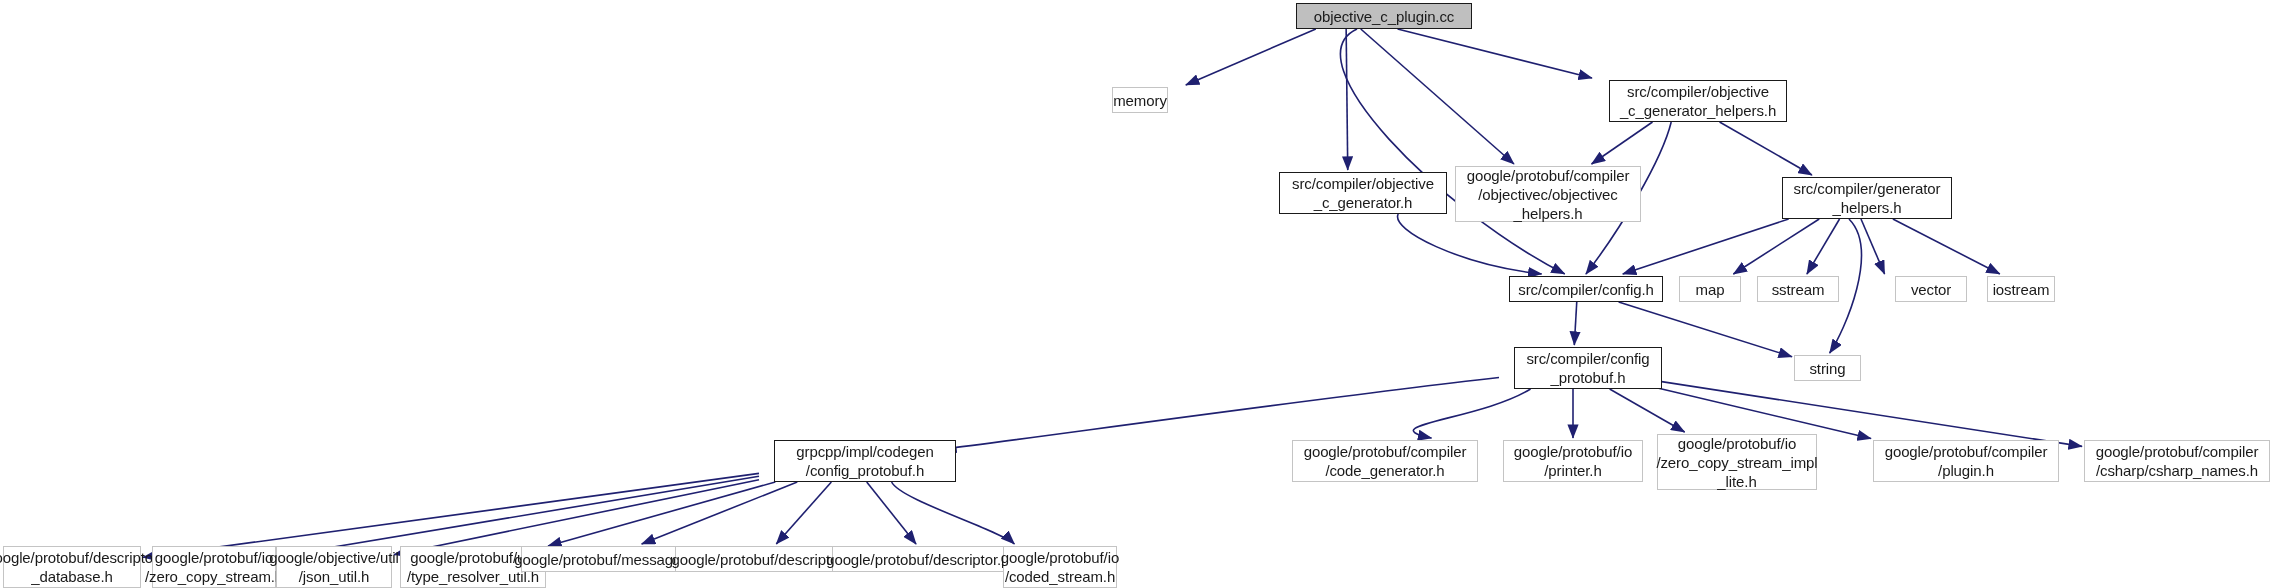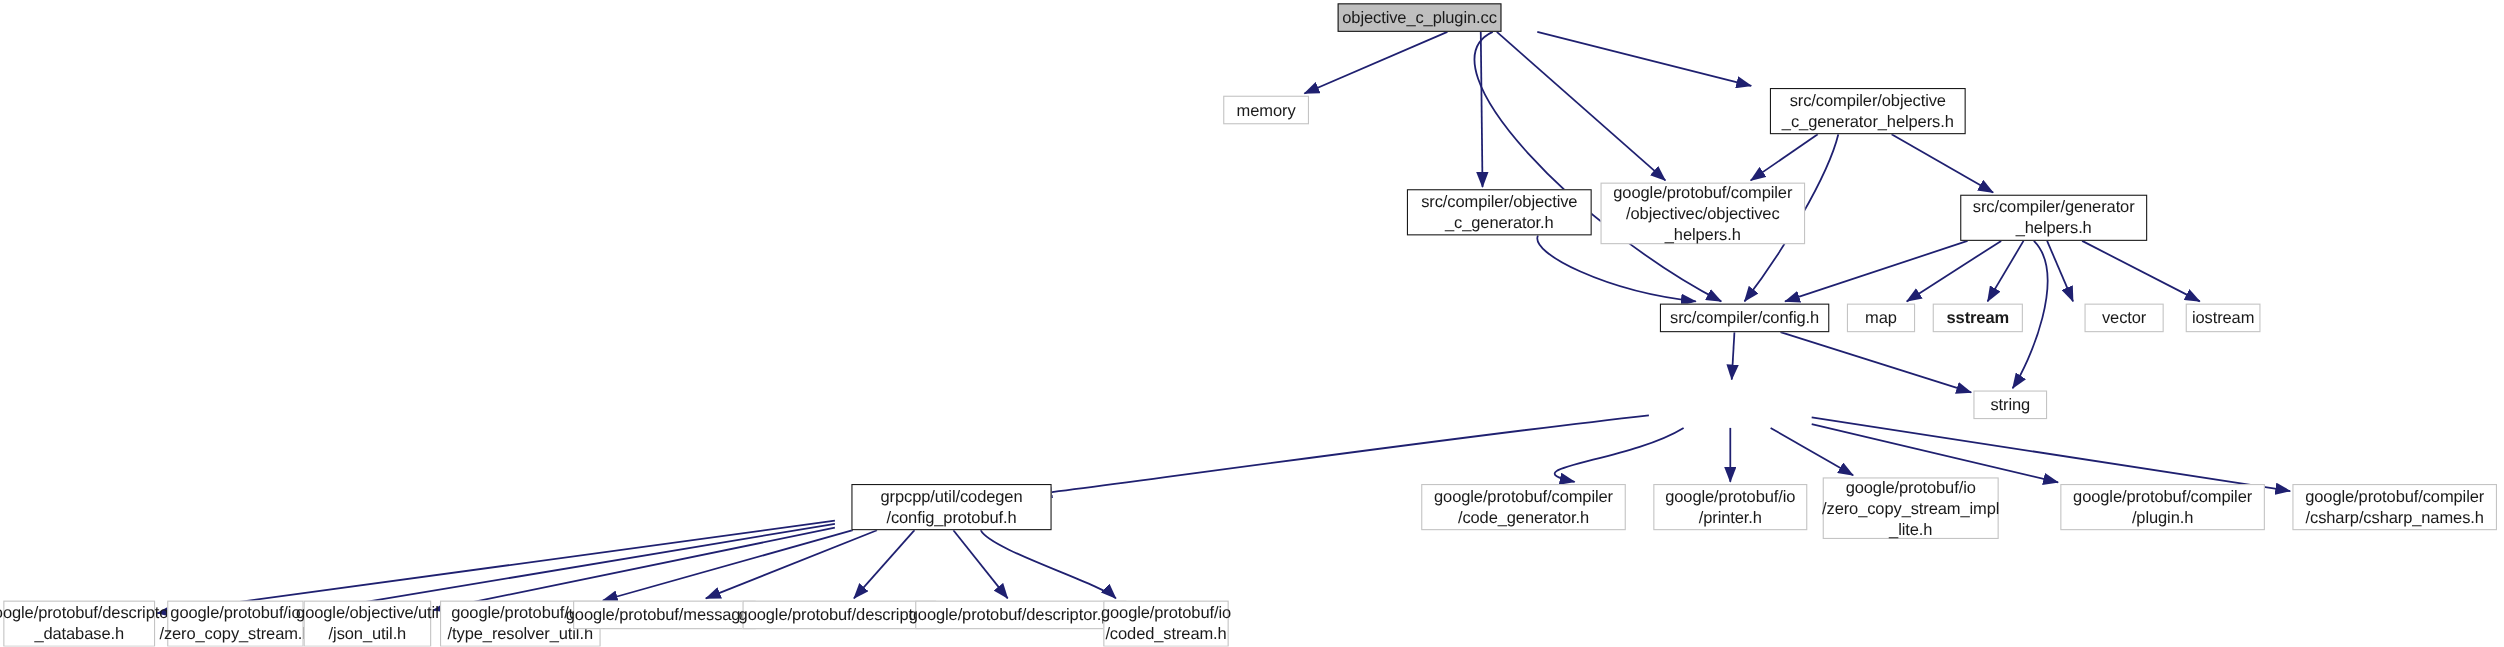--- a/index.html
+++ b/index.html
@@ -66,38 +66,40 @@
       <path d="M1647,379.39403973509934 L2082,446.3725165562914" fill="none" stroke="#1f2070" stroke-width="1.6" marker-end="url(#arrowhead)"></path>
       <path d="M759,473.39845758354755 L143,557.3264781491002" fill="none" stroke="#1f2070" stroke-width="1.6" marker-end="url(#arrowhead)"></path>
       <path d="M759,476.1666666666667 L278,556.3333333333334" fill="none" stroke="#1f2070" stroke-width="1.6" marker-end="url(#arrowhead)"></path>
       <path d="M759,479.6937984496124 L394,554.6744186046511" fill="none" stroke="#1f2070" stroke-width="1.6" marker-end="url(#arrowhead)"></path>
       <path d="M775.3113207547169,482 L548,545.9124668435013" fill="none" stroke="#1f2070" stroke-width="1.6" marker-end="url(#arrowhead)"></path>
       <path d="M797.2857142857143,482 L641.6530612244898,544" fill="none" stroke="#1f2070" stroke-width="1.6" marker-end="url(#arrowhead)"></path>
       <path d="M831.3571428571429,482 L776.3163265306123,544" fill="none" stroke="#1f2070" stroke-width="1.6" marker-end="url(#arrowhead)"></path>
       <path d="M866.7142857142857,482 L916.0612244897959,544" fill="none" stroke="#1f2070" stroke-width="1.6" marker-end="url(#arrowhead)"></path>
       <path d="M891.6037735849056,482 C900,500 1000,530 1014.433962264151,544" fill="none" stroke="#1f2070" stroke-width="1.6" marker-end="url(#arrowhead)"></path>
     </svg>
-<div class="node root" style="left: 1216px; top: 3px; width: 149px; height: 26px;"><span class="node-label">objective_c_plugin.cc</span></div>
-    <div class="node" style="left: 1112px; top: 87px; width: 78px; height: 26px;"><span class="node-label">memory</span></div>
+<div class="node root" style="left: 1296px; top: 3px; width: 176px; height: 26px;"><span class="node-label">objective_c_plugin.cc</span></div>
+    <div class="node" style="left: 1112px; top: 87px; width: 56px; height: 26px;"><span class="node-label">memory</span></div>
     <div class="node strong" style="left: 1594px; top: 80px; width: 178px; height: 42px;"><span class="node-label">src/compiler/objective
 _c_generator_helpers.h</span></div>
     <div class="node strong" style="left: 1264px; top: 172px; width: 168px; height: 42px;"><span class="node-label">src/compiler/objective
 _c_generator.h</span></div>
     <div class="node" style="left: 1455px; top: 166px; width: 186px; height: 56px;"><span class="node-label">google/protobuf/compiler
 /objectivec/objectivec
 _helpers.h</span></div>
     <div class="node strong" style="left: 1767px; top: 177px; width: 170px; height: 42px;"><span class="node-label">src/compiler/generator
 _helpers.h</span></div>
     <div class="node strong" style="left: 1494px; top: 276px; width: 154px; height: 26px;"><span class="node-label">src/compiler/config.h</span></div>
     <div class="node" style="left: 1679px; top: 276px; width: 62px; height: 26px; text-align: center;"><span class="node-label">map</span></div>
-    <div class="node" style="left: 1757px; top: 276px; width: 82px; height: 26px; font-weight: bold;"><span class="node-label">sstream</span></div>
+    <div class="node" style="left: 1757px; top: 276px; width: 82px; height: 26px;"><span class="node-label">sstream</span></div>
     <div class="node" style="left: 1855px; top: 276px; width: 72px; height: 26px; margin-left: 40px;"><span class="node-label">vector</span></div>
     <div class="node" style="left: 1987px; top: 276px; width: 68px; height: 26px;"><span class="node-label">iostream</span></div>
+    <div class="node strong" style="left: 1499px; top: 347px; width: 148px; height: 42px;"><span class="node-label">src/compiler/config
+_protobuf.h</span></div>
     <div class="node" style="left: 1794px; top: 355px; width: 67px; height: 26px;"><span class="node-label">string</span></div>
-    <div class="node strong" style="left: 759px; top: 440px; width: 182px; height: 42px;"><span class="node-label">grpcpp/util/codegen
+    <div class="node strong" style="left: 759px; top: 440px; width: 182px; height: 42px;"><span class="node-label">grpcpp/impl/codegen
 /config_protobuf.h</span></div>
     <div class="node" style="left: 1292px; top: 440px; width: 186px; height: 42px;"><span class="node-label">google/protobuf/compiler
 /code_generator.h</span></div>
     <div class="node" style="left: 1503px; top: 440px; width: 140px; height: 42px;"><span class="node-label">google/protobuf/io
 /printer.h</span></div>
     <div class="node" style="left: 1657px; top: 434px; width: 160px; height: 56px;"><span class="node-label">google/protobuf/io
 /zero_copy_stream_impl
 _lite.h</span></div>
     <div class="node" style="left: 1873px; top: 440px; width: 186px; height: 42px;"><span class="node-label">google/protobuf/compiler
 /plugin.h</span></div>

